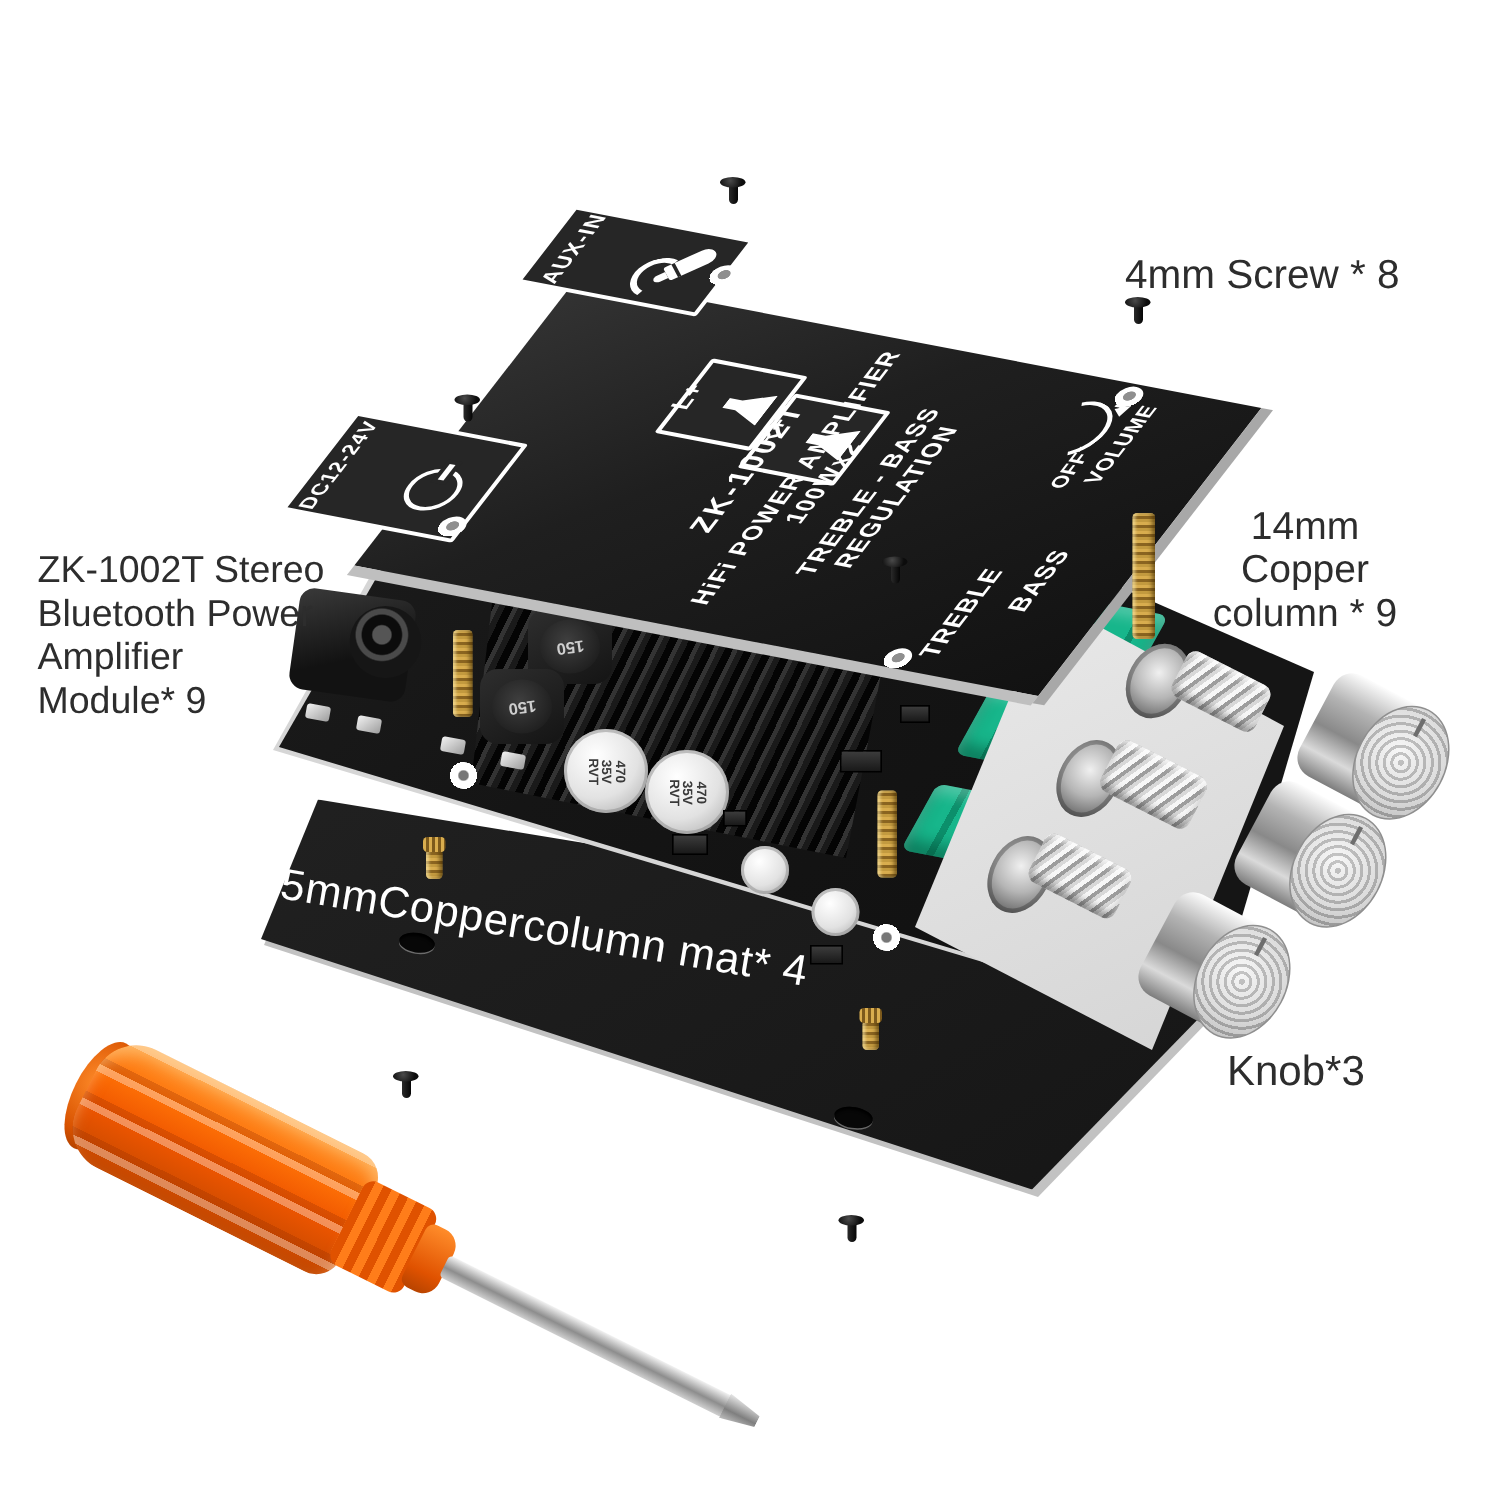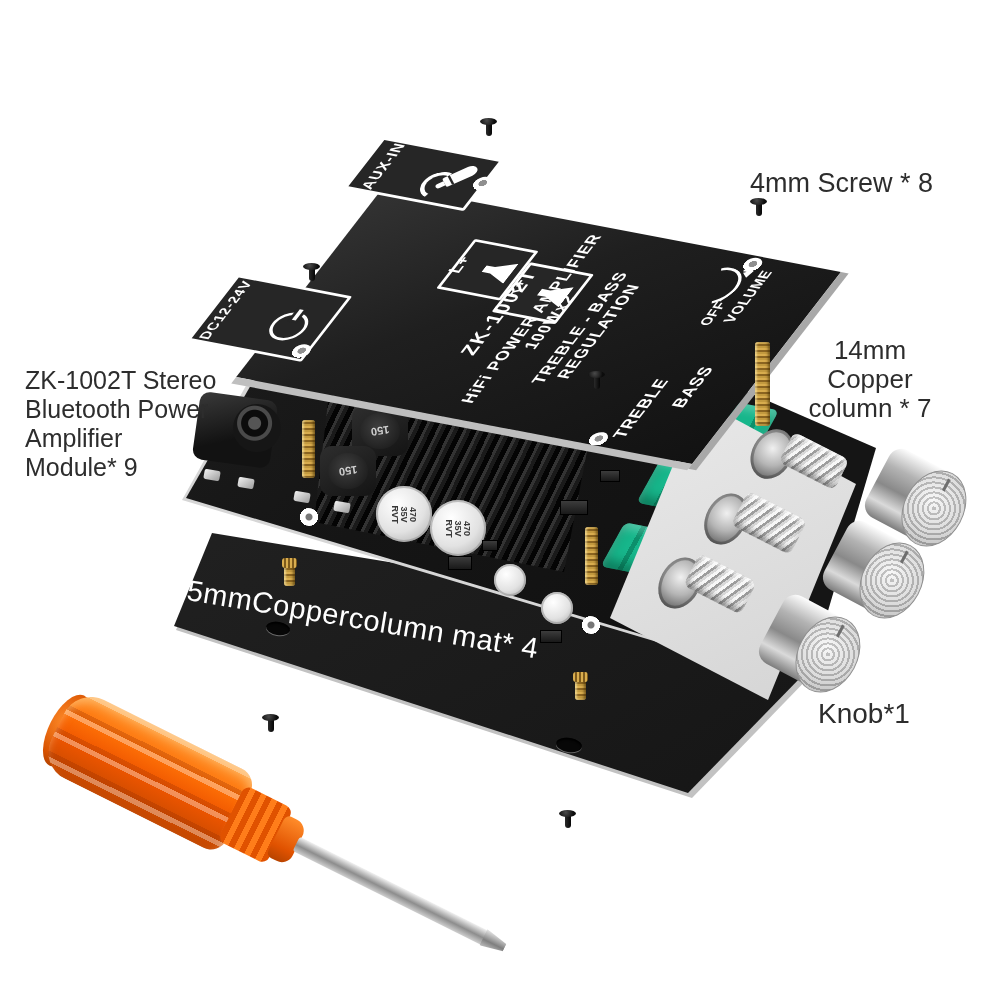--- a/index.html
+++ b/index.html
@@ -332,20 +332,20 @@
     <div class="sd-butt"></div>
     <div class="sd-handle"></div>
     <div class="sd-neck"></div>
     <div class="sd-collar"></div>
     <div class="sd-shaft"></div>
     <div class="sd-tip"></div>
   </div>
 
   <div class="label lbl-screws">4mm Screw * 8</div>
   <div class="label lbl-copper">14mm Copper
-column * 7</div>
+column * 9</div>
   <div class="label lbl-module">ZK-1002T Stereo
 Bluetooth Power
 Amplifier
 Module* 9</div>
-  <div class="label lbl-knob">Knob*1</div>
+  <div class="label lbl-knob">Knob*3</div>
 
 </div>
 
 </body></html>

